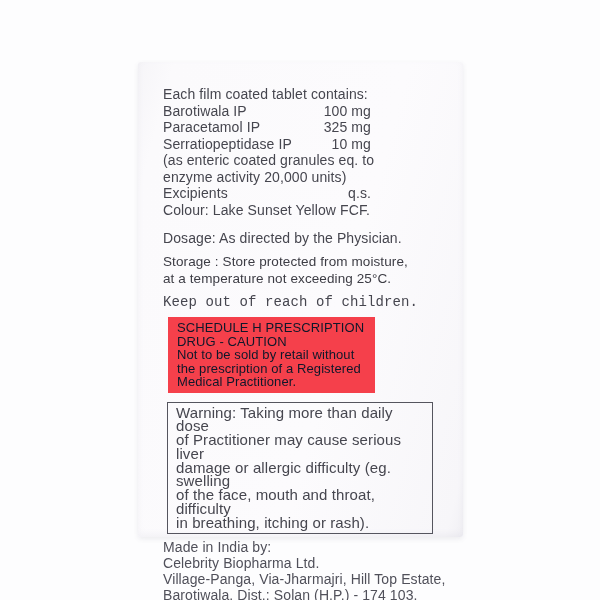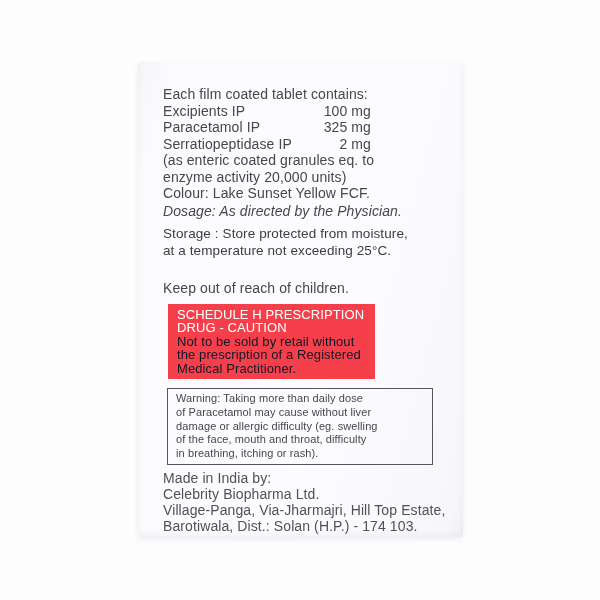--- a/index.html
+++ b/index.html
@@ -33,51 +33,52 @@
   }
   .composition {
     margin: 24px 0 0 25px;
   }
   .dose-row {
     display: flex;
     justify-content: space-between;
     width: 208px;
   }
   .note-line { display: block; }
-  .dosage-line { margin-top: 1px; font-style: italic; }
+  .dosage-line { margin-top: 12px; }
   .storage {
     margin: 6px 0 0 25px;
     font-weight: normal;
     color: #3c3c44;
     font-size: 13.5px;
     line-height: 17px;
     letter-spacing: 0.1px;
   }
   .keep-away {
-    margin: 21px 0 0 25px;
+    margin: 7px 0 0 25px;
+    font-family: Liberation Mono, monospace;
   }
   .schedule-box {
     margin: 7px 0 0 30px;
     width: 207px;
     box-sizing: border-box;
     background: #f5404b;
     padding: 4px 4px 4px 9px;
     font-size: 13px;
     line-height: 13.5px;
     letter-spacing: 0.1px;
   }
-  .schedule-head { color: #ffffff; }
+  .schedule-head { color: #0f172a; }
   .schedule-body { color: #0f172a; }
   .warning-box {
     margin: 9px 0 0 29px;
     width: 266px;
     box-sizing: border-box;
     border: 1.5px solid #55555e;
     padding: 3px 4px 3px 8px;
-    font-size: 11px;
+    font-size: 15px;
     line-height: 13.8px;
     color: #46464f;
     letter-spacing: 0.1px;
   }
   .manufacturer {
     margin: 5px 0 12px 25px;
     font-size: 14px;
     line-height: 16px;
     color: #50505a;
     letter-spacing: 0.1px;
@@ -86,35 +87,39 @@
 </style>
 </head>
 <body>
 
 <div class="carton">
 
   <div class="composition body-text">
     <span class="line">Each film coated tablet contains:</span>
 
     <div class="dose-row">
-      <span>Excipients IP</span>
+      <span>Barotiwala IP</span>
       <span>100 mg</span>
     </div>
     <div class="dose-row">
       <span>Paracetamol IP</span>
       <span>325 mg</span>
     </div>
     <div class="dose-row">
       <span>Serratiopeptidase IP</span>
-      <span>2 mg</span>
+      <span>10 mg</span>
     </div>
 
     <span class="note-line">(as enteric coated granules eq. to</span>
     <span class="note-line">enzyme activity 20,000 units)</span>
 
+    <div class="dose-row">
+      <span>Excipients</span>
+      <span>q.s.</span>
+    </div>
 
     <span class="line">Colour: Lake Sunset Yellow FCF.</span>
     <span class="line dosage-line">Dosage: As directed by the Physician.</span>
   </div>
 
   <div class="storage">
     <span class="line">Storage : Store protected from moisture,</span>
     <span class="line">at a temperature not exceeding 25°C.</span>
   </div>
 
@@ -123,21 +128,21 @@
   <div class="schedule-box" style="background: rgb(245, 64, 75);">
     <span class="line schedule-head">SCHEDULE H PRESCRIPTION</span>
     <span class="line schedule-head">DRUG - CAUTION</span>
     <span class="line schedule-body">Not to be sold by retail without</span>
     <span class="line schedule-body">the prescription of a Registered</span>
     <span class="line schedule-body">Medical Practitioner.</span>
   </div>
 
   <div class="warning-box">
     <span class="line">Warning: Taking more than daily dose</span>
-    <span class="line">of Paracetamol may cause without liver</span>
+    <span class="line">of Practitioner may cause serious liver</span>
     <span class="line">damage or allergic difficulty (eg. swelling</span>
     <span class="line">of the face, mouth and throat, difficulty</span>
     <span class="line">in breathing, itching or rash).</span>
   </div>
 
   <div class="manufacturer">
     <span class="line">Made in India by:</span>
     <span class="line">Celebrity Biopharma Ltd.</span>
     <span class="line">Village-Panga, Via-Jharmajri, Hill Top Estate,</span>
     <span class="line">Barotiwala, Dist.: Solan (H.P.) - 174 103.</span>

